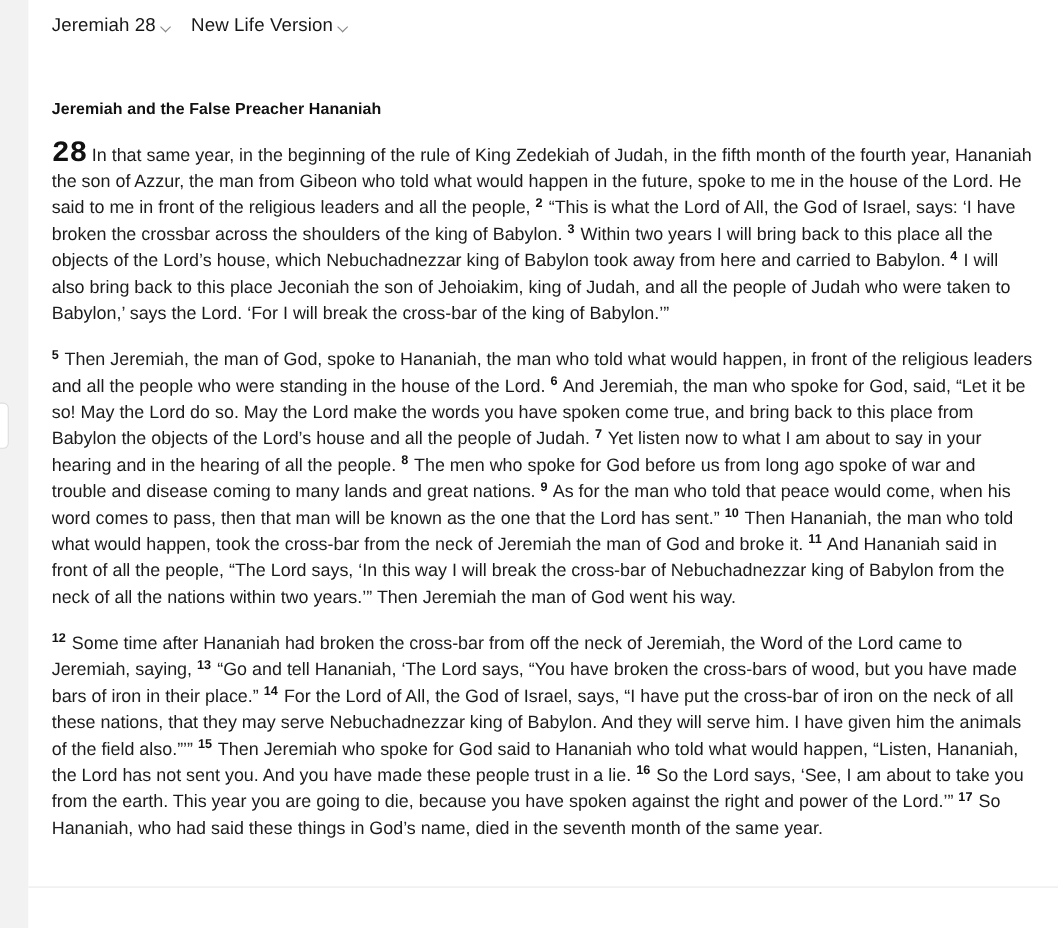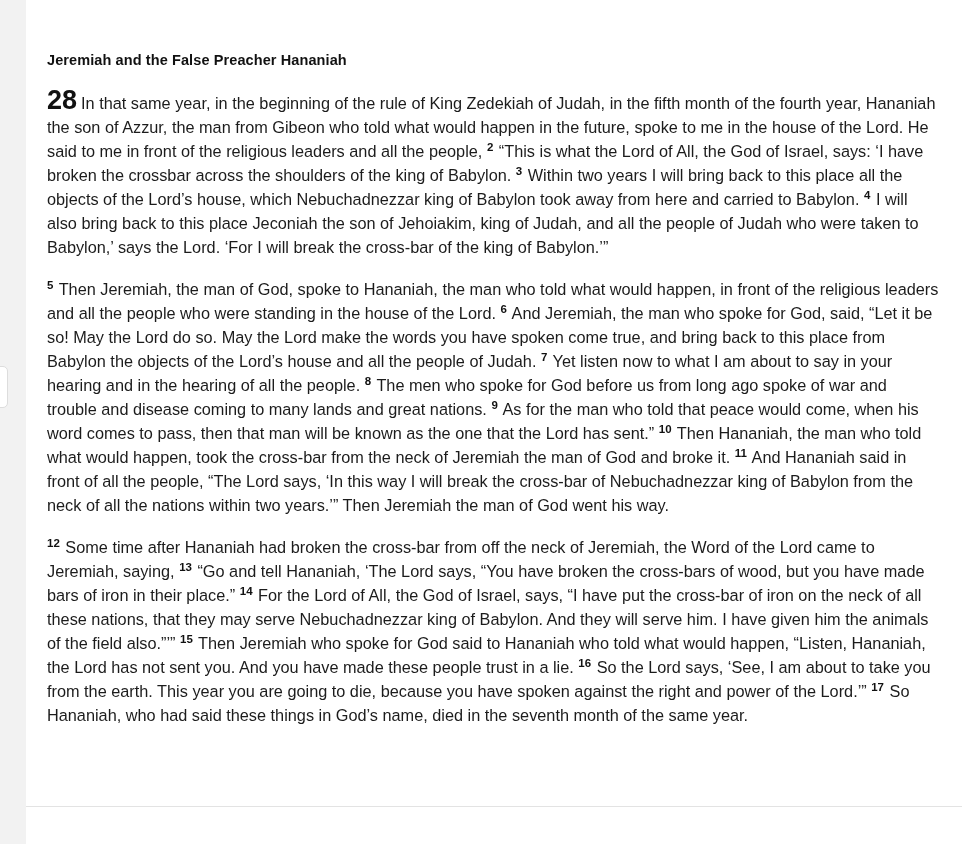--- a/index.html
+++ b/index.html
@@ -106,20 +106,21 @@
   p.para.first {
     margin-top: 20px;
   }
   .chapter-num {
     font-size: 27px;
     font-weight: bold;
     line-height: 24px;
     vertical-align: baseline;
     margin-right: 4px;
     color: #111111;
+    font-family: Liberation Mono, monospace;
   }
   sup.vnum {
     font-size: 11.5px;
     font-weight: bold;
     vertical-align: super;
     line-height: 0;
     margin-right: 1px;
     color: #111111;
   }
   .divider {
@@ -143,20 +144,30 @@
 <body>
 
 <div class="page">
 
   <div class="left-gutter">
     <div class="side-tab"></div>
   </div>
 
   <div class="content">
 
+    <div class="header">
+      <div class="selector">
+        <span>Jeremiah 28</span>
+        <span class="caret"></span>
+      </div>
+      <div class="selector">
+        <span>New Life Version</span>
+        <span class="caret"></span>
+      </div>
+    </div>
 
     <div class="body-wrap">
       <h2 class="section-title">Jeremiah and the False Preacher Hananiah</h2>
       <div id="paragraphs">
           <p class="para first"><span class="chapter-num">28</span><span>In that same year, in the beginning of the rule of King Zedekiah of Judah, in the fifth month of the fourth year, Hananiah the son of Azzur, the man from Gibeon who told what would happen in the future, spoke to me in the house of the Lord. He said to me in front of the religious leaders and all the people, </span><sup class="vnum">2</sup> <span>“This is what the Lord of All, the God of Israel, says: ‘I have broken the crossbar across the shoulders of the king of Babylon. </span><sup class="vnum">3</sup> <span>Within two years I will bring back to this place all the objects of the Lord’s house, which Nebuchadnezzar king of Babylon took away from here and carried to Babylon. </span><sup class="vnum">4</sup> <span>I will also bring back to this place Jeconiah the son of Jehoiakim, king of Judah, and all the people of Judah who were taken to Babylon,’ says the Lord. ‘For I will break the cross-bar of the king of Babylon.’”</span></p>
           <p class="para"><sup class="vnum">5</sup> <span>Then Jeremiah, the man of God, spoke to Hananiah, the man who told what would happen, in front of the religious leaders and all the people who were standing in the house of the Lord. </span><sup class="vnum">6</sup> <span>And Jeremiah, the man who spoke for God, said, “Let it be so! May the Lord do so. May the Lord make the words you have spoken come true, and bring back to this place from Babylon the objects of the Lord’s house and all the people of Judah. </span><sup class="vnum">7</sup> <span>Yet listen now to what I am about to say in your hearing and in the hearing of all the people. </span><sup class="vnum">8</sup> <span>The men who spoke for God before us from long ago spoke of war and trouble and disease coming to many lands and great nations. </span><sup class="vnum">9</sup> <span>As for the man who told that peace would come, when his word comes to pass, then that man will be known as the one that the Lord has sent.” </span><sup class="vnum">10</sup> <span>Then Hananiah, the man who told what would happen, took the cross-bar from the neck of Jeremiah the man of God and broke it. </span><sup class="vnum">11</sup> <span>And Hananiah said in front of all the people, “The Lord says, ‘In this way I will break the cross-bar of Nebuchadnezzar king of Babylon from the neck of all the nations within two years.’” Then Jeremiah the man of God went his way.</span></p>
           <p class="para"><sup class="vnum">12</sup> <span>Some time after Hananiah had broken the cross-bar from off the neck of Jeremiah, the Word of the Lord came to Jeremiah, saying, </span><sup class="vnum">13</sup> <span>“Go and tell Hananiah, ‘The Lord says, “You have broken the cross-bars of wood, but you have made bars of iron in their place.” </span><sup class="vnum">14</sup> <span>For the Lord of All, the God of Israel, says, “I have put the cross-bar of iron on the neck of all these nations, that they may serve Nebuchadnezzar king of Babylon. And they will serve him. I have given him the animals of the field also.”’” </span><sup class="vnum">15</sup> <span>Then Jeremiah who spoke for God said to Hananiah who told what would happen, “Listen, Hananiah, the Lord has not sent you. And you have made these people trust in a lie. </span><sup class="vnum">16</sup> <span>So the Lord says, ‘See, I am about to take you from the earth. This year you are going to die, because you have spoken against the right and power of the Lord.’” </span><sup class="vnum">17</sup> <span>So Hananiah, who had said these things in God’s name, died in the seventh month of the same year.</span></p>
         </div>
     </div>
 

